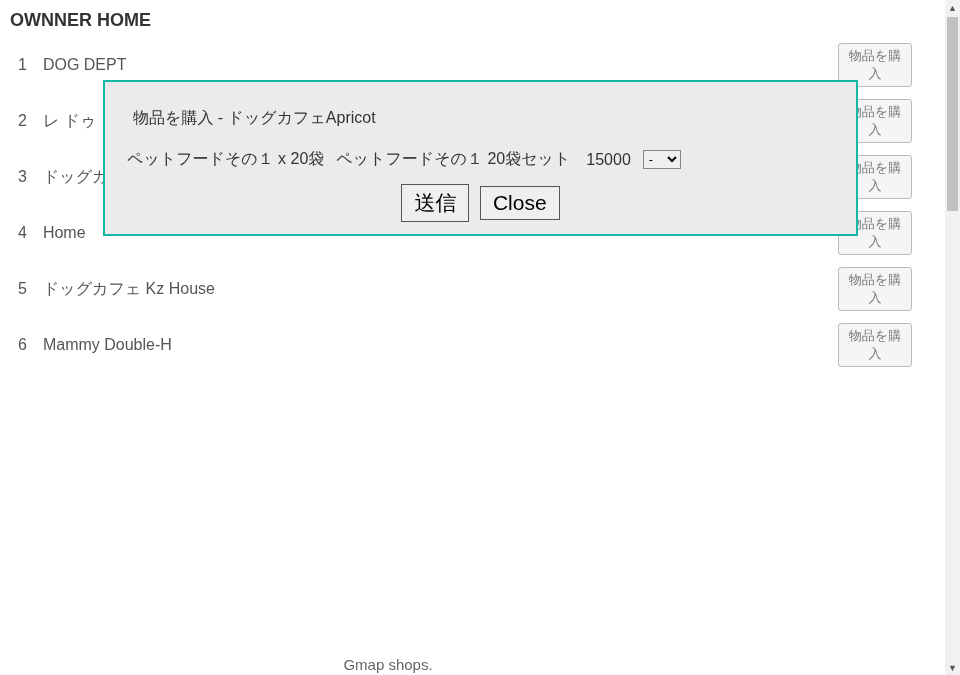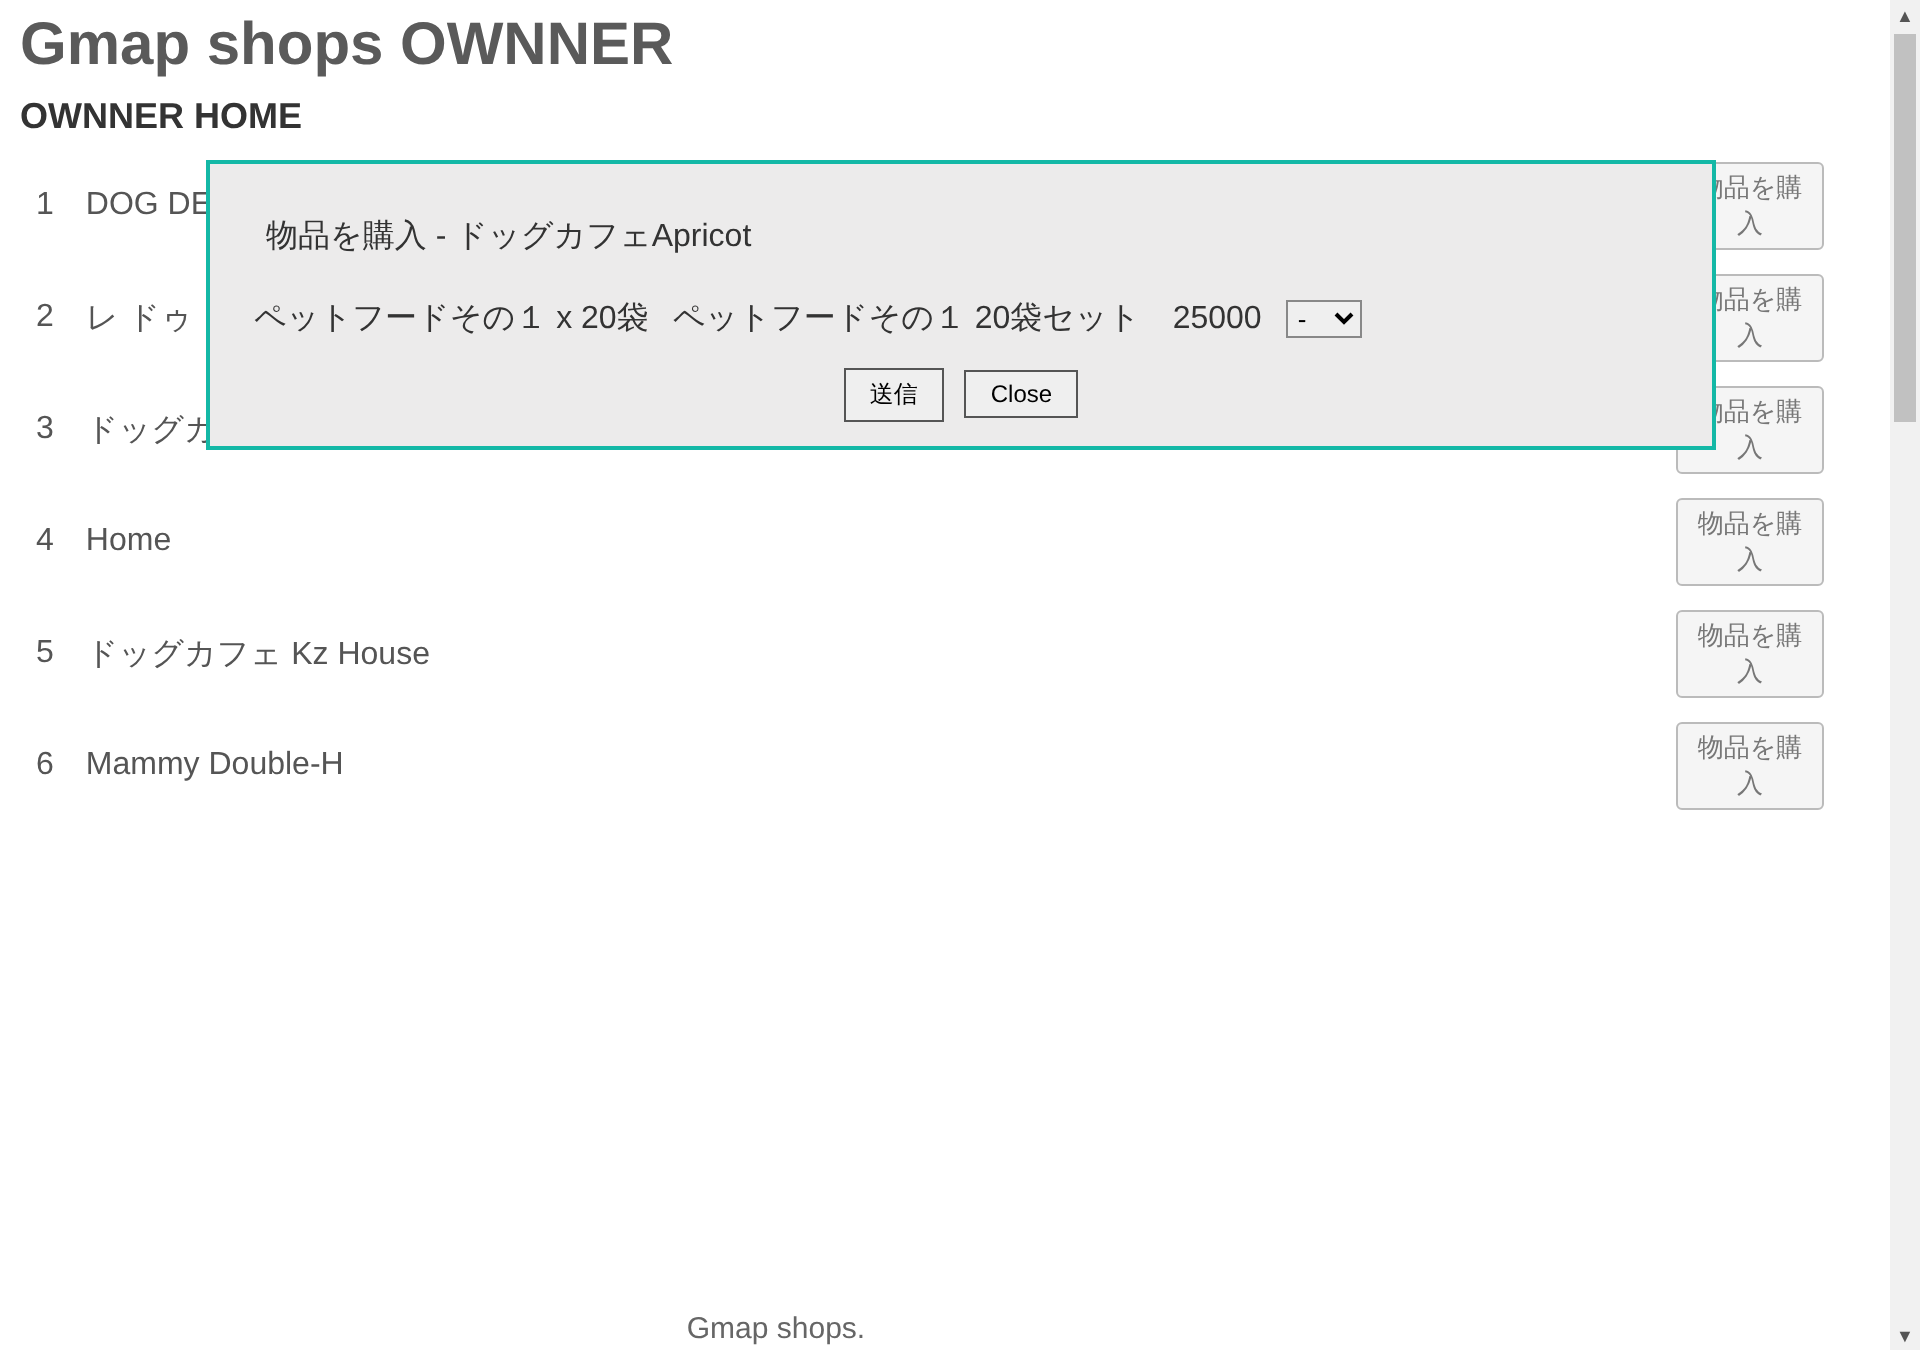--- a/index.html
+++ b/index.html
@@ -131,31 +131,30 @@
     width:38px;
     cursor:pointer;
   }
   .modal-buttons {
     text-align:center;
     margin-top:12px;
   }
   .modal-buttons button {
     border:1px solid #555;
     background:#efefef;
-    font-size:12px;
+    font-size:21px;
     padding:4px 12px;
     margin:0 3px;
     cursor:pointer;
   }
 </style>
 </head>
 <body>
 
 <div class="viewport">
-  <h1 class="page-title">Gmap shops OWNNER</h1>
 
 
   <h2 class="sub-heading">OWNNER HOME</h2>
 
   <table class="shop-list">
     <tbody>
         <tr>
       <td class="idx">1</td>
       <td>DOG DEPT</td>
       <td class="btncell"><button class="buy-btn">物品を購入</button></td>
@@ -191,21 +190,21 @@
 
 <div class="footer">Gmap shops.</div>
 
 <div class="modal">
   <div class="modal-title">物品を購入 - ドッグカフェApricot</div>
   <table class="items">
     <tbody>
     <tr>
       <td>ペットフードその１ x 20袋</td>
       <td>ペットフードその１ 20袋セット</td>
-      <td class="price">25000</td>
+      <td class="price">15000</td>
       <td>
         <select class="qty">
           <option>-</option>
         </select>
       </td>
     </tr>
   </tbody>
     </table>
   <div class="modal-buttons">
     <button>送信</button>

